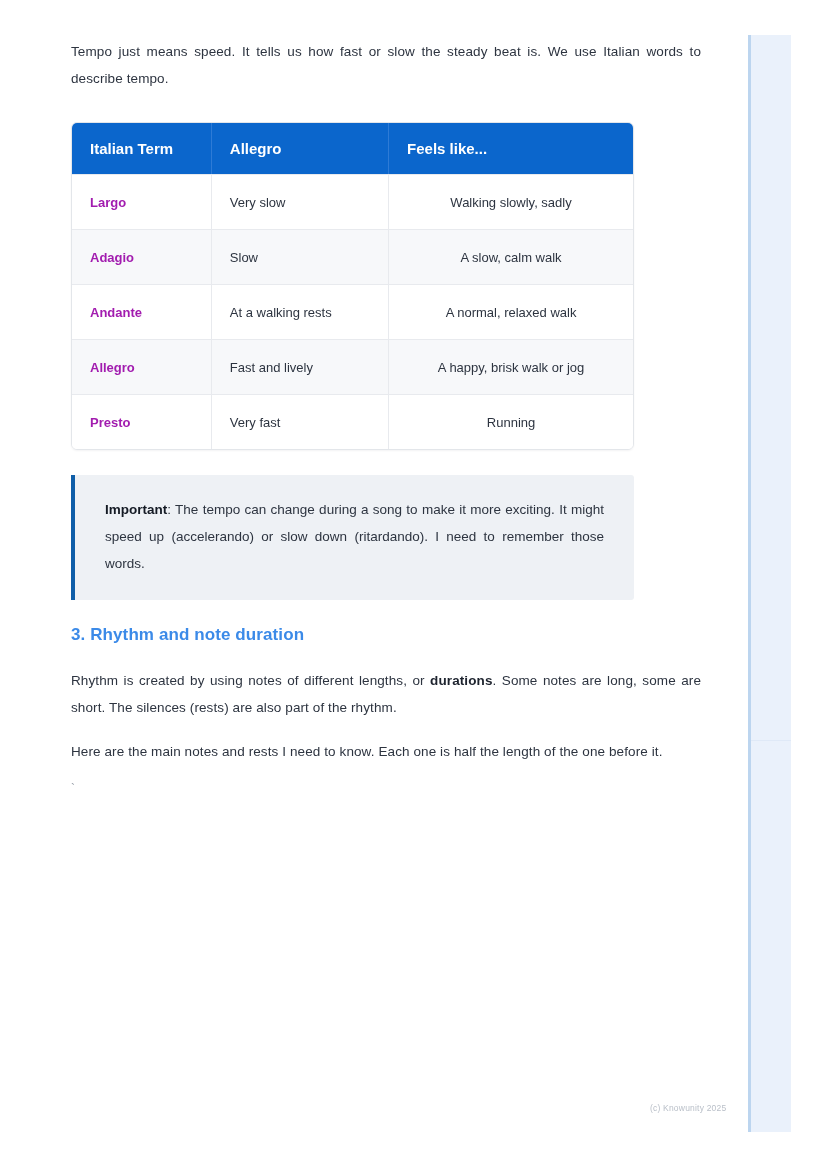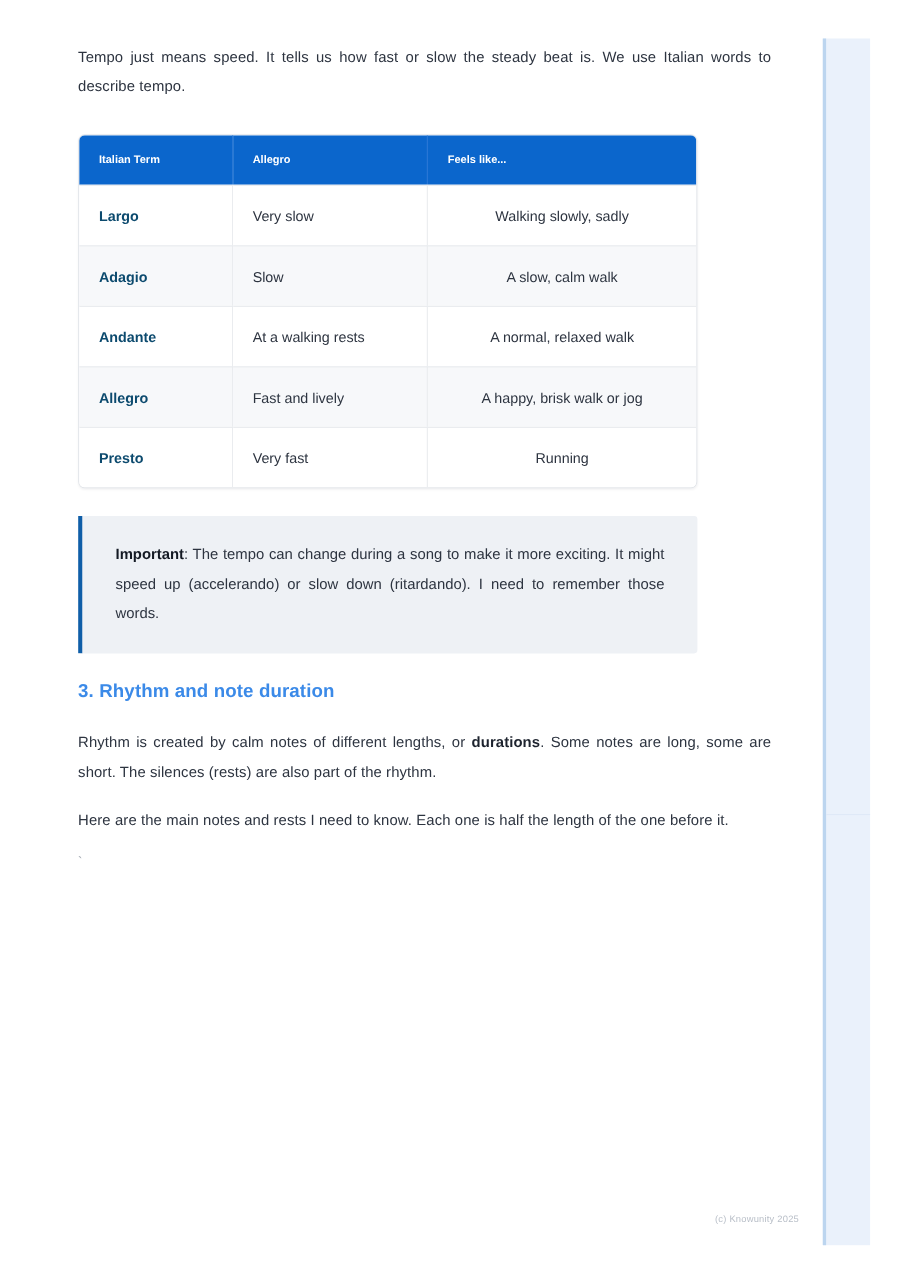--- a/index.html
+++ b/index.html
@@ -66,39 +66,39 @@
     border-radius: 6px;
     overflow: hidden;
     border: 1px solid #e3e6ea;
     font-size: 13px;
     box-shadow: 0 1px 2px rgba(16,24,40,0.05);
   }
   table.tempo-table thead th {
     background: #0b66cc;
     color: #ffffff;
     font-weight: bold;
-    font-size: 10px;
+    font-size: 15px;
     text-align: left;
     padding: 17px 18px;
     border-right: 1px solid #2e7bd6;
     white-space: nowrap;
   }
   table.tempo-table thead th:last-child { border-right: none; }
   table.tempo-table tbody td {
     padding: 18px 18px;
     color: #2d3440;
     border-top: 1px solid #e8eaee;
     border-right: 1px solid #e8eaee;
     vertical-align: middle;
     height: 55px;
   }
   table.tempo-table tbody td:last-child { border-right: none; text-align: center; }
   table.tempo-table tbody td.term {
     font-weight: bold;
-    color: #0c4a6e;
+    color: #a21caf;
   }
   table.tempo-table tbody tr.alt td { background: #f7f8fa; }
   table.tempo-table tbody tr:not(.alt) td { background: #ffffff; }
   .col-1 { width: 140px; }
   .col-2 { width: 178px; }
   .col-3 { width: 245px; }
 
   
   .callout {
     width: 563px;
@@ -204,21 +204,21 @@
     <div class="callout">
       <p><b>Important</b><span>: </span><span>The tempo can change during a song to make it more exciting. It might speed up (accelerando) or slow down (ritardando). I need to remember those words.</span></p>
     </div>
 
     <div class="gap-4"></div>
 
     <h2 class="section-heading">3. Rhythm and note duration</h2>
 
     <div class="gap-2"></div>
 
-    <p class="body-text"><span>Rhythm is created by calm notes of different lengths, or </span><b>durations</b><span>. Some notes are long, some are short. The silences (rests) are also part of the rhythm.</span></p>
+    <p class="body-text"><span>Rhythm is created by using notes of different lengths, or </span><b>durations</b><span>. Some notes are long, some are short. The silences (rests) are also part of the rhythm.</span></p>
 
     <div class="gap-3"></div>
 
     <p class="body-text">Here are the main notes and rests I need to know. Each one is half the length of the one before it.</p>
 
     <div class="gap-3"></div>
 
     <div class="tick-mark">`</div>
 
   </div>

